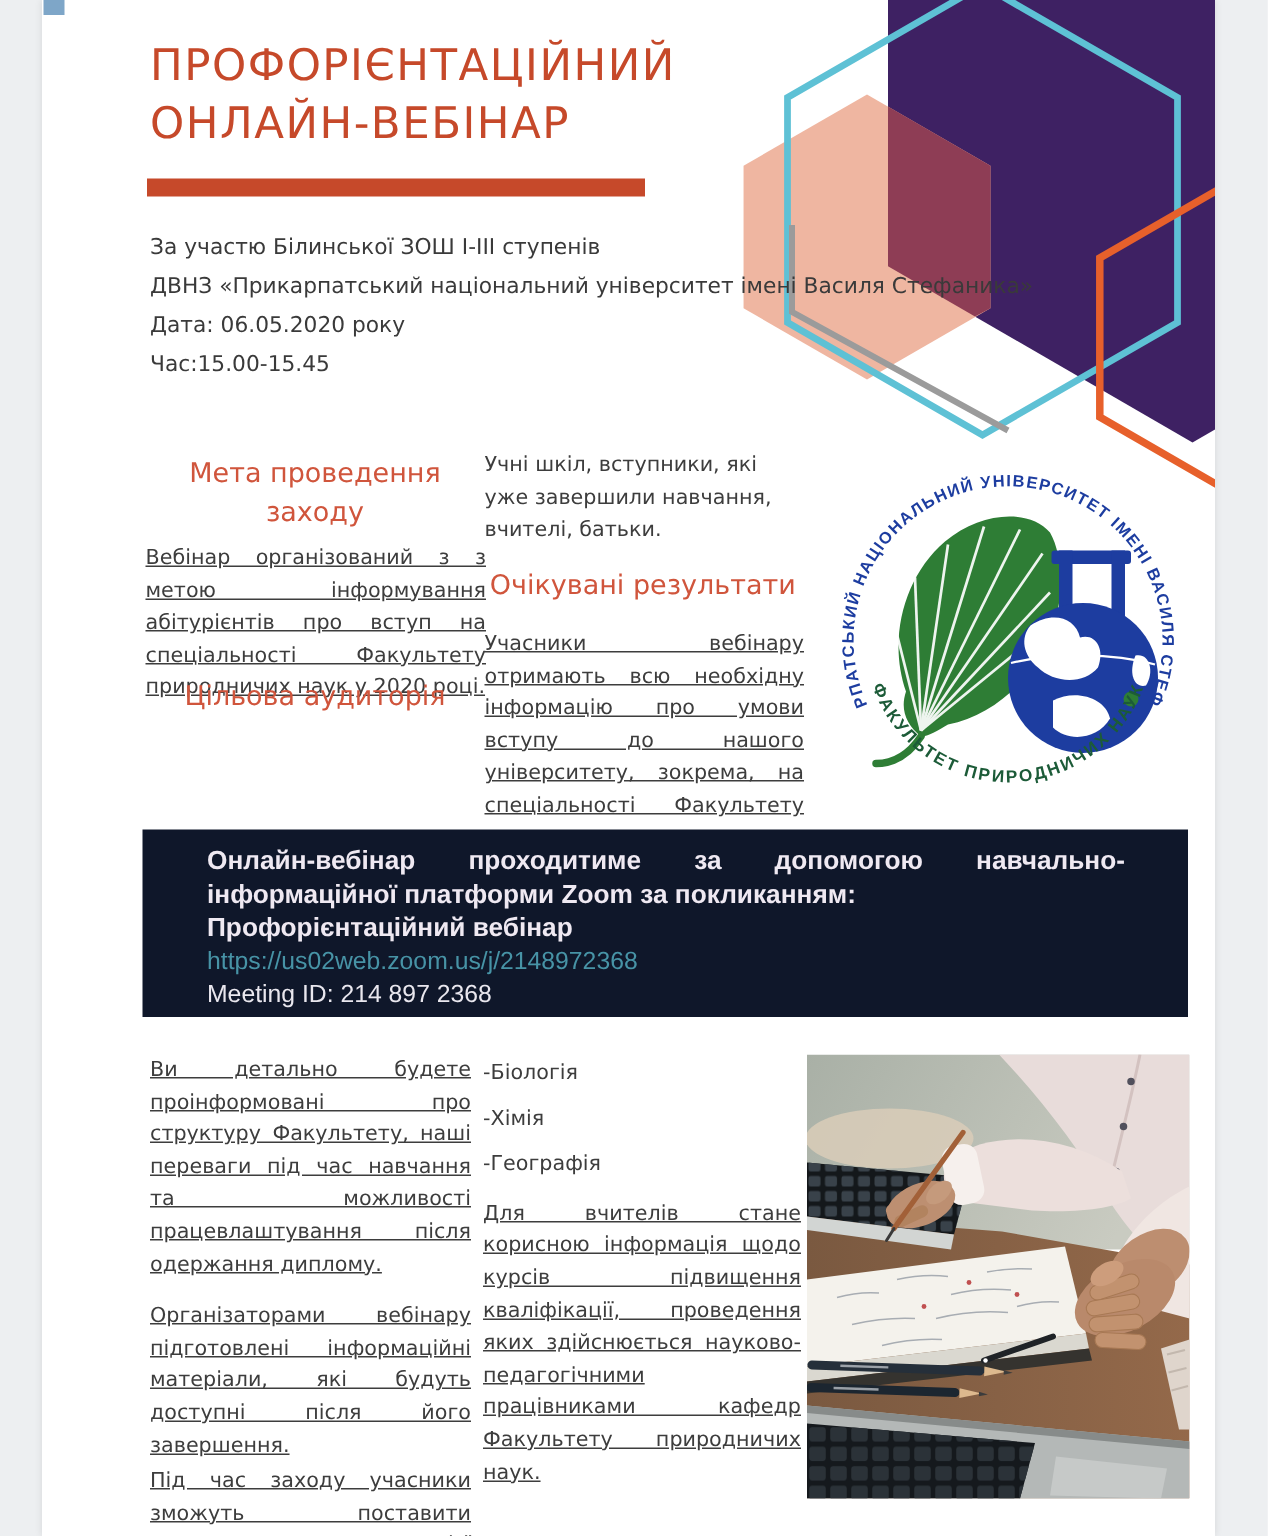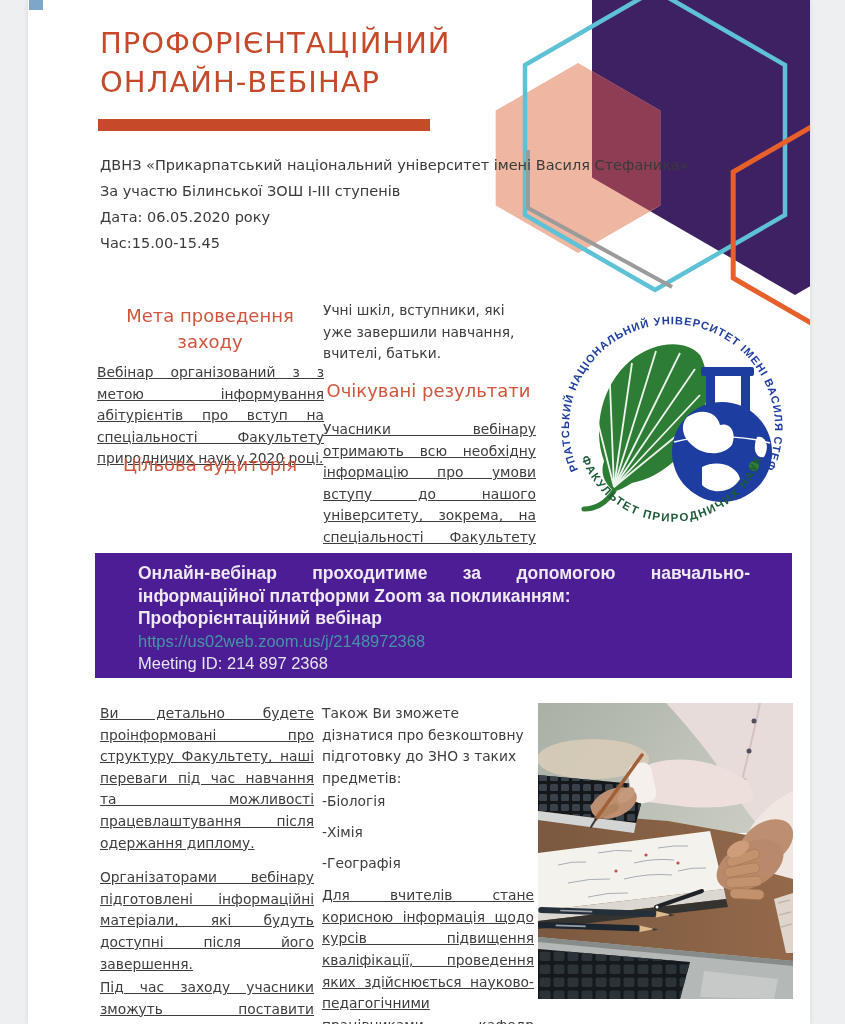--- a/index.html
+++ b/index.html
@@ -18,21 +18,21 @@
   .h-orange{font-size:18px;line-height:26px;color:#d0553c;text-align:center;}
   .body-just{font-size:13.8px;line-height:21.6px;text-align:justify;text-decoration:underline;}
   .body-left{font-size:13.8px;line-height:21.6px;}
   .meta-h{left:97px;top:303px;width:226px;}
   .meta-b{left:97px;top:362px;width:227px;}
   .aud-h{left:97px;top:452px;width:226px;}
   .aud-b{left:323px;top:300px;width:211px;}
   .res-h{left:323px;top:378px;width:211px;}
   .res-b{left:323px;top:419px;width:213px;}
   
-  .banner{left:95px;top:553px;width:697px;height:125px;background:#4c1d95;
+  .banner{left:95px;top:553px;width:697px;height:125px;background:#0f172a;
           font-family:"Liberation Sans",sans-serif;}
   .banner-inner{position:absolute;left:43px;top:9px;width:612px;}
   .bl{color:#efe9f2;font-weight:bold;font-size:17.5px;line-height:22.5px;}
   .bl-just{text-align:justify;text-align-last:justify;}
   .blink{color:#4793a6;font-size:16.5px;line-height:22.5px;font-weight:normal;
          text-decoration:none;display:block;}
   .bmeet{color:#e9e7ee;font-size:16.5px;line-height:22.5px;}
   
   .col-l{left:100px;top:703px;width:214px;}
   .col-m{left:322px;top:703px;width:212px;}
@@ -67,22 +67,22 @@
     </g>
   </svg>
 
   <div class="abs title">
     <div>ПРОФОРІЄНТАЦІЙНИЙ</div>
     <div>ОНЛАЙН-ВЕБІНАР</div>
   </div>
   <div class="abs title-bar"></div>
 
   <div class="abs org">
+    <div>За участю Білинської  ЗОШ І-ІІІ ступенів</div>
     <div>ДВНЗ «Прикарпатський національний університет імені Василя Стефаника»</div>
-    <div>За участю Білинської  ЗОШ І-ІІІ ступенів</div>
     <div>Дата: 06.05.2020 року</div>
     <div>Час:15.00-15.45</div>
   </div>
 
   <div class="abs h-orange meta-h">Мета проведення заходу</div>
   <div class="abs body-just meta-b">Вебінар організований з з метою інформування абітурієнтів про вступ на спеціальності Факультету природничих наук у 2020 році.</div>
   <div class="abs h-orange aud-h">Цільова аудиторія</div>
   <div class="abs body-left aud-b">Учні шкіл, вступники, які уже завершили навчання, вчителі, батьки.</div>
   <div class="abs h-orange res-h">Очікувані результати</div>
   <div class="abs body-just res-b">Учасники вебінару отримають всю необхідну інформацію про умови вступу до нашого університету, зокрема, на спеціальності Факультету природничих наук.</div>
@@ -139,21 +139,20 @@
     </div>
   </div>
 
   <div class="abs col-l body-just">
     <p>Ви детально будете проінформовані про структуру Факультету, наші переваги під час навчання та можливості працевлаштування після одержання диплому.</p>
     <p class="tight">Організаторами вебінару підготовлені інформаційні матеріали, які будуть доступні після його завершення.</p>
     <p>Під час заходу учасники зможуть поставити запитання представнику тієї чи іншої спеціальності.</p>
   </div>
 
   <div class="abs col-m">
-    <div class="intro body-left">Також Ви зможете дізнатися про безкоштовну підготовку до ЗНО з таких предметів:</div>
     <div class="subj first">-Біологія</div>
     <div class="subj">-Хімія</div>
     <div class="subj">-Географія</div>
     <div class="para body-just">Для вчителів стане корисною інформація щодо курсів підвищення кваліфікації, проведення яких здійснюється науково-педагогічними працівниками кафедр Факультету природничих наук.</div>
   </div>
 
   <svg class="abs" style="left:538px;top:703px;" width="255" height="296" viewBox="0 0 255 296">
     <defs>
       <linearGradient id="wallGrad" x1="0" y1="0" x2="1" y2="0.3">
         <stop offset="0" stop-color="#a9b0a6"></stop>

